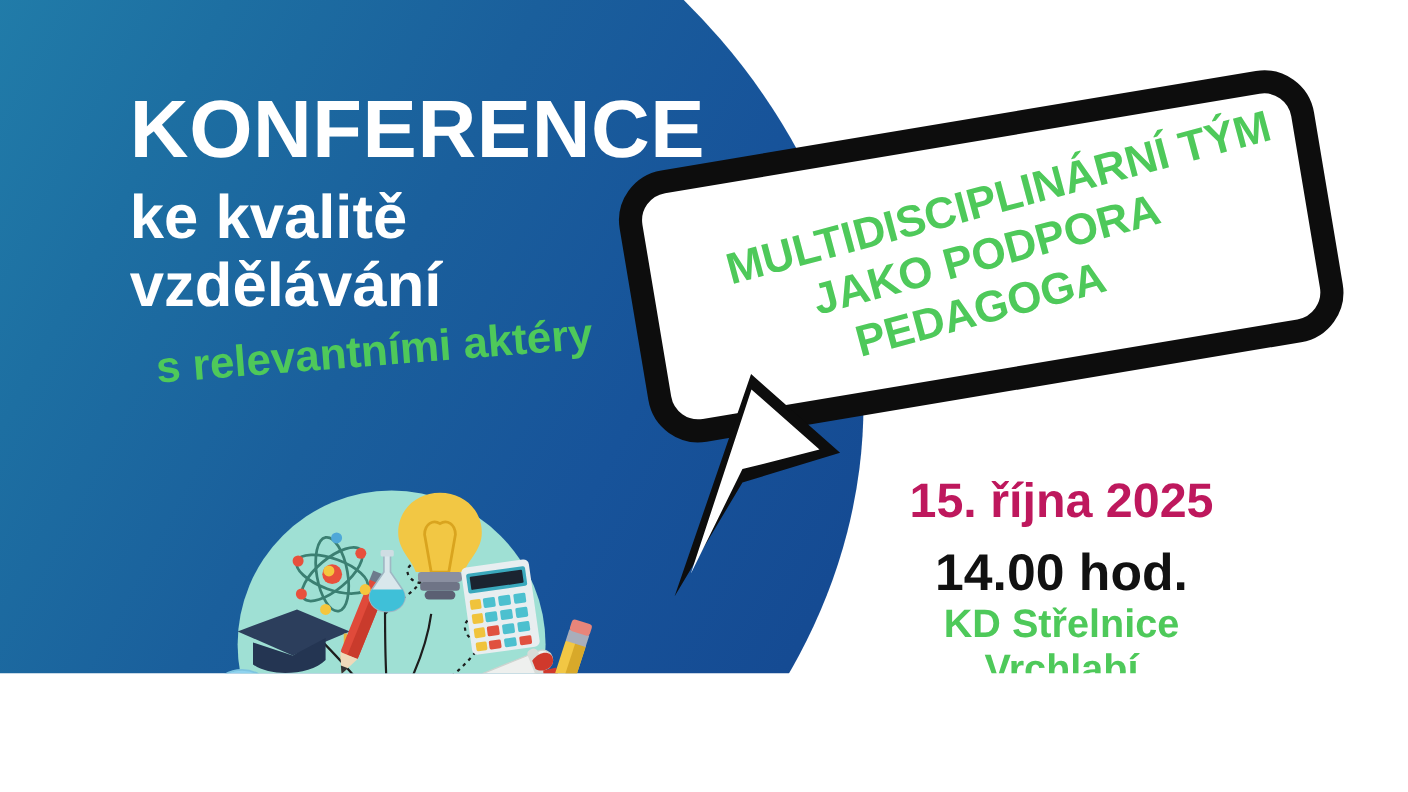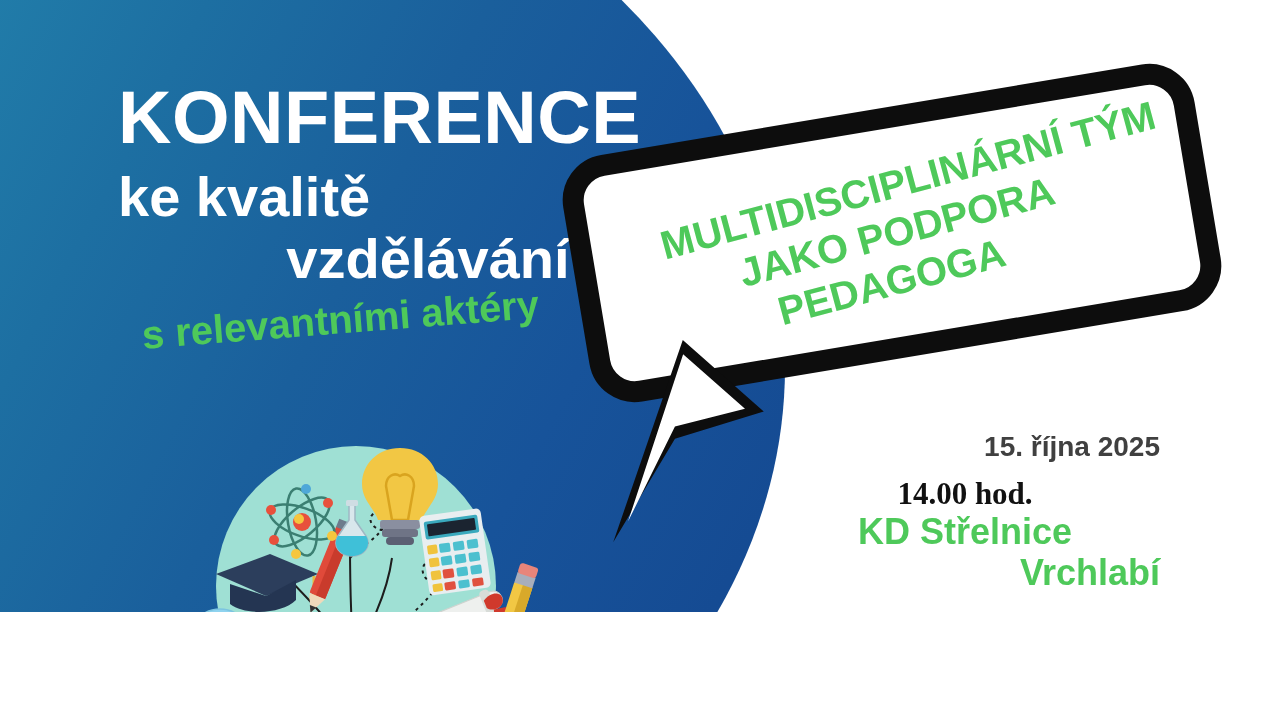--- a/index.html
+++ b/index.html
@@ -45,21 +45,20 @@
     color:#ffffff;
   }
   .h-line2 {
     font-size:56px; font-weight:bold; line-height:1.12;
     margin-top:11px;
     color:#ffffff;
   }
   .h-line3 {
     font-size:56px; font-weight:bold; line-height:1.12;
     color:#ffffff;
-    text-align:center;
   }
   .h-sub {
     font-size:40px; font-weight:bold;
     color:#4ec95a;
     margin-top:22px; margin-left:24px;
     transform:rotate(-4.5deg);
     transform-origin:left center;
     white-space:nowrap;
   }
 
@@ -102,24 +101,24 @@
   .bl-2 { margin-left:10px; }
   .bl-3 { margin-left:-26px; }
 
   
   .details {
     position:absolute;
     left:770px; top:432px;
     width:390px;
     text-align:center;
   }
-  .d-date { font-size:28px; font-weight:bold; color:#404040; line-height:1.1;text-align:right; }
-  .d-time { font-size:31px; font-weight:bold; color:#111111; line-height:1.1; margin-top:14px;font-family:Liberation Serif, serif; }
+  .d-date { font-size:44px; font-weight:bold; color:#be185d; line-height:1.1; }
+  .d-time { font-size:47px; font-weight:bold; color:#111111; line-height:1.1; margin-top:14px; }
   .d-venue1 { font-size:36px; font-weight:bold; color:#4ec95a; line-height:1.15; }
-  .d-venue2 { font-size:36px; font-weight:bold; color:#4ec95a; line-height:1.15;text-align:right; }
+  .d-venue2 { font-size:36px; font-weight:bold; color:#4ec95a; line-height:1.15; }
 
   
   .illus { position:absolute; left:178px; top:438px; width:370px; height:282px; }
 </style>
 </head>
 <body>
 
 <div id="poster">
 
   <div class="bg-white"></div>

